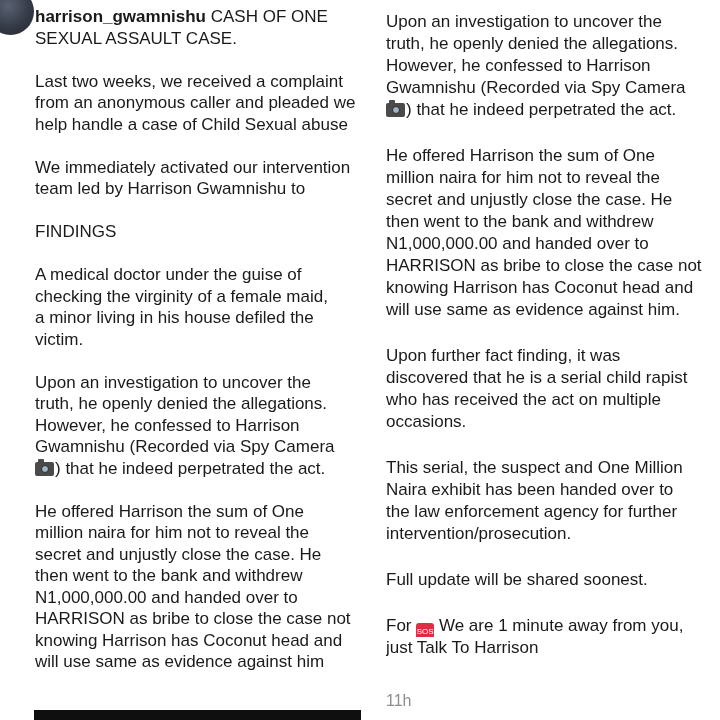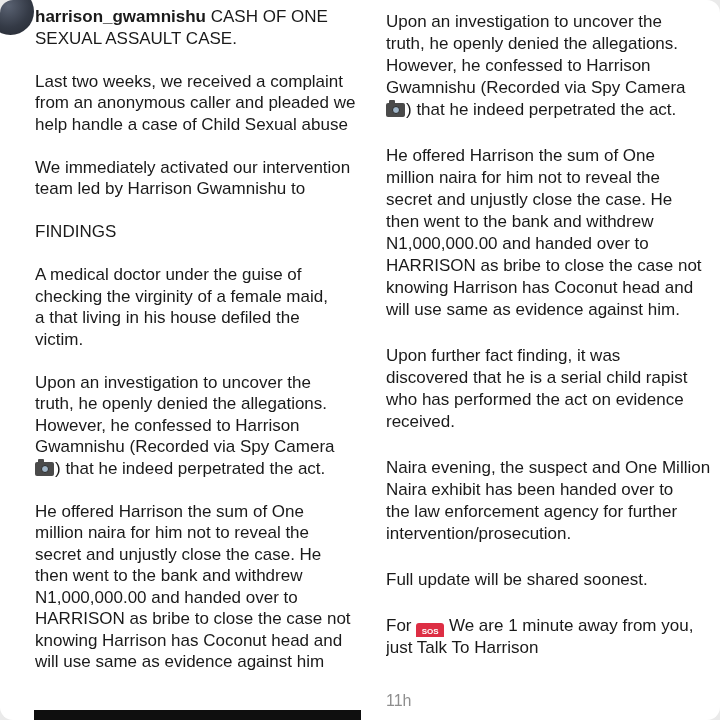--- a/index.html
+++ b/index.html
@@ -6,21 +6,20 @@
   body {
     font-family: "Liberation Sans", sans-serif;
     background: #eaeaea;
   }
   .screen {
     position: relative;
     width: 720px;
     height: 720px;
     background: var(--background, #ffffff);
     overflow: hidden;
-    border-radius: 13px;
   }
   .avatar {
     position: absolute;
     left: -13px;
     top: -12px;
     width: 47px;
     height: 47px;
     border-radius: 50%;
     background: radial-gradient(circle at 45% 38%, #5a6272 0%, #343a46 55%, #23272f 100%);
   }
@@ -83,27 +82,27 @@
     height: 8px;
     border-radius: 50%;
     background: #9fb4c7;
     border: 1px solid #2b2b2b;
     box-sizing: border-box;
   }
   .sos-badge {
     display: inline-flex;
     align-items: center;
     justify-content: center;
-    width: 28px;
+    width: 18px;
     height: 18px;
     border-radius: 3px;
     background: var(--sos-red, #dd2e44);
     color: #ffffff;
     font-size: 8px;
-    font-weight: bold;
+    font-weight: normal;
     vertical-align: -3px;
     text-align: right;
   }
 </style>
 </head>
 <body>
 
 <div class="screen">
   <div class="avatar"></div>
   <div class="col col-left">
@@ -119,21 +118,21 @@
       <div class="para">
         <div class="line">We immediately activated our intervention</div>
         <div class="line">team led by Harrison Gwamnishu to</div>
       </div>
       <div class="para">
         <div class="line">FINDINGS</div>
       </div>
       <div class="para">
         <div class="line">A medical doctor under the guise of</div>
         <div class="line">checking the virginity of a female maid,</div>
-        <div class="line">a that living in his house defiled the</div>
+        <div class="line">a minor living in his house defiled the</div>
         <div class="line">victim.</div>
       </div>
       <div class="para">
         <div class="line">Upon an investigation to uncover the</div>
         <div class="line">truth, he openly denied the allegations.</div>
         <div class="line">However, he confessed to Harrison</div>
         <div class="line">Gwamnishu (Recorded via Spy Camera</div>
         <div class="line"><span class="camera-icon"><span class="camera-lens"></span></span>) that he indeed perpetrated the act.</div>
       </div>
       <div class="para">
@@ -161,25 +160,25 @@
         <div class="line">secret and unjustly close the case. He</div>
         <div class="line">then went to the bank and withdrew</div>
         <div class="line">N1,000,000.00 and handed over to</div>
         <div class="line">HARRISON as bribe to close the case not</div>
         <div class="line">knowing Harrison has Coconut head and</div>
         <div class="line">will use same as evidence against him.</div>
       </div>
       <div class="para">
         <div class="line">Upon further fact finding, it was</div>
         <div class="line">discovered that he is a serial child rapist</div>
-        <div class="line">who has performed the act on evidence</div>
-        <div class="line">received.</div>
+        <div class="line">who has received the act on multiple</div>
+        <div class="line">occasions.</div>
       </div>
       <div class="para">
-        <div class="line">Naira evening, the suspect and One Million</div>
+        <div class="line">This serial, the suspect and One Million</div>
         <div class="line">Naira exhibit has been handed over to</div>
         <div class="line">the law enforcement agency for further</div>
         <div class="line">intervention/prosecution.</div>
       </div>
       <div class="para">
         <div class="line">Full update will be shared soonest.</div>
       </div>
       <div class="para">
         <div class="line">For <span class="sos-badge">SOS</span> We are 1 minute away from you,</div>
         <div class="line">just Talk To Harrison</div>

